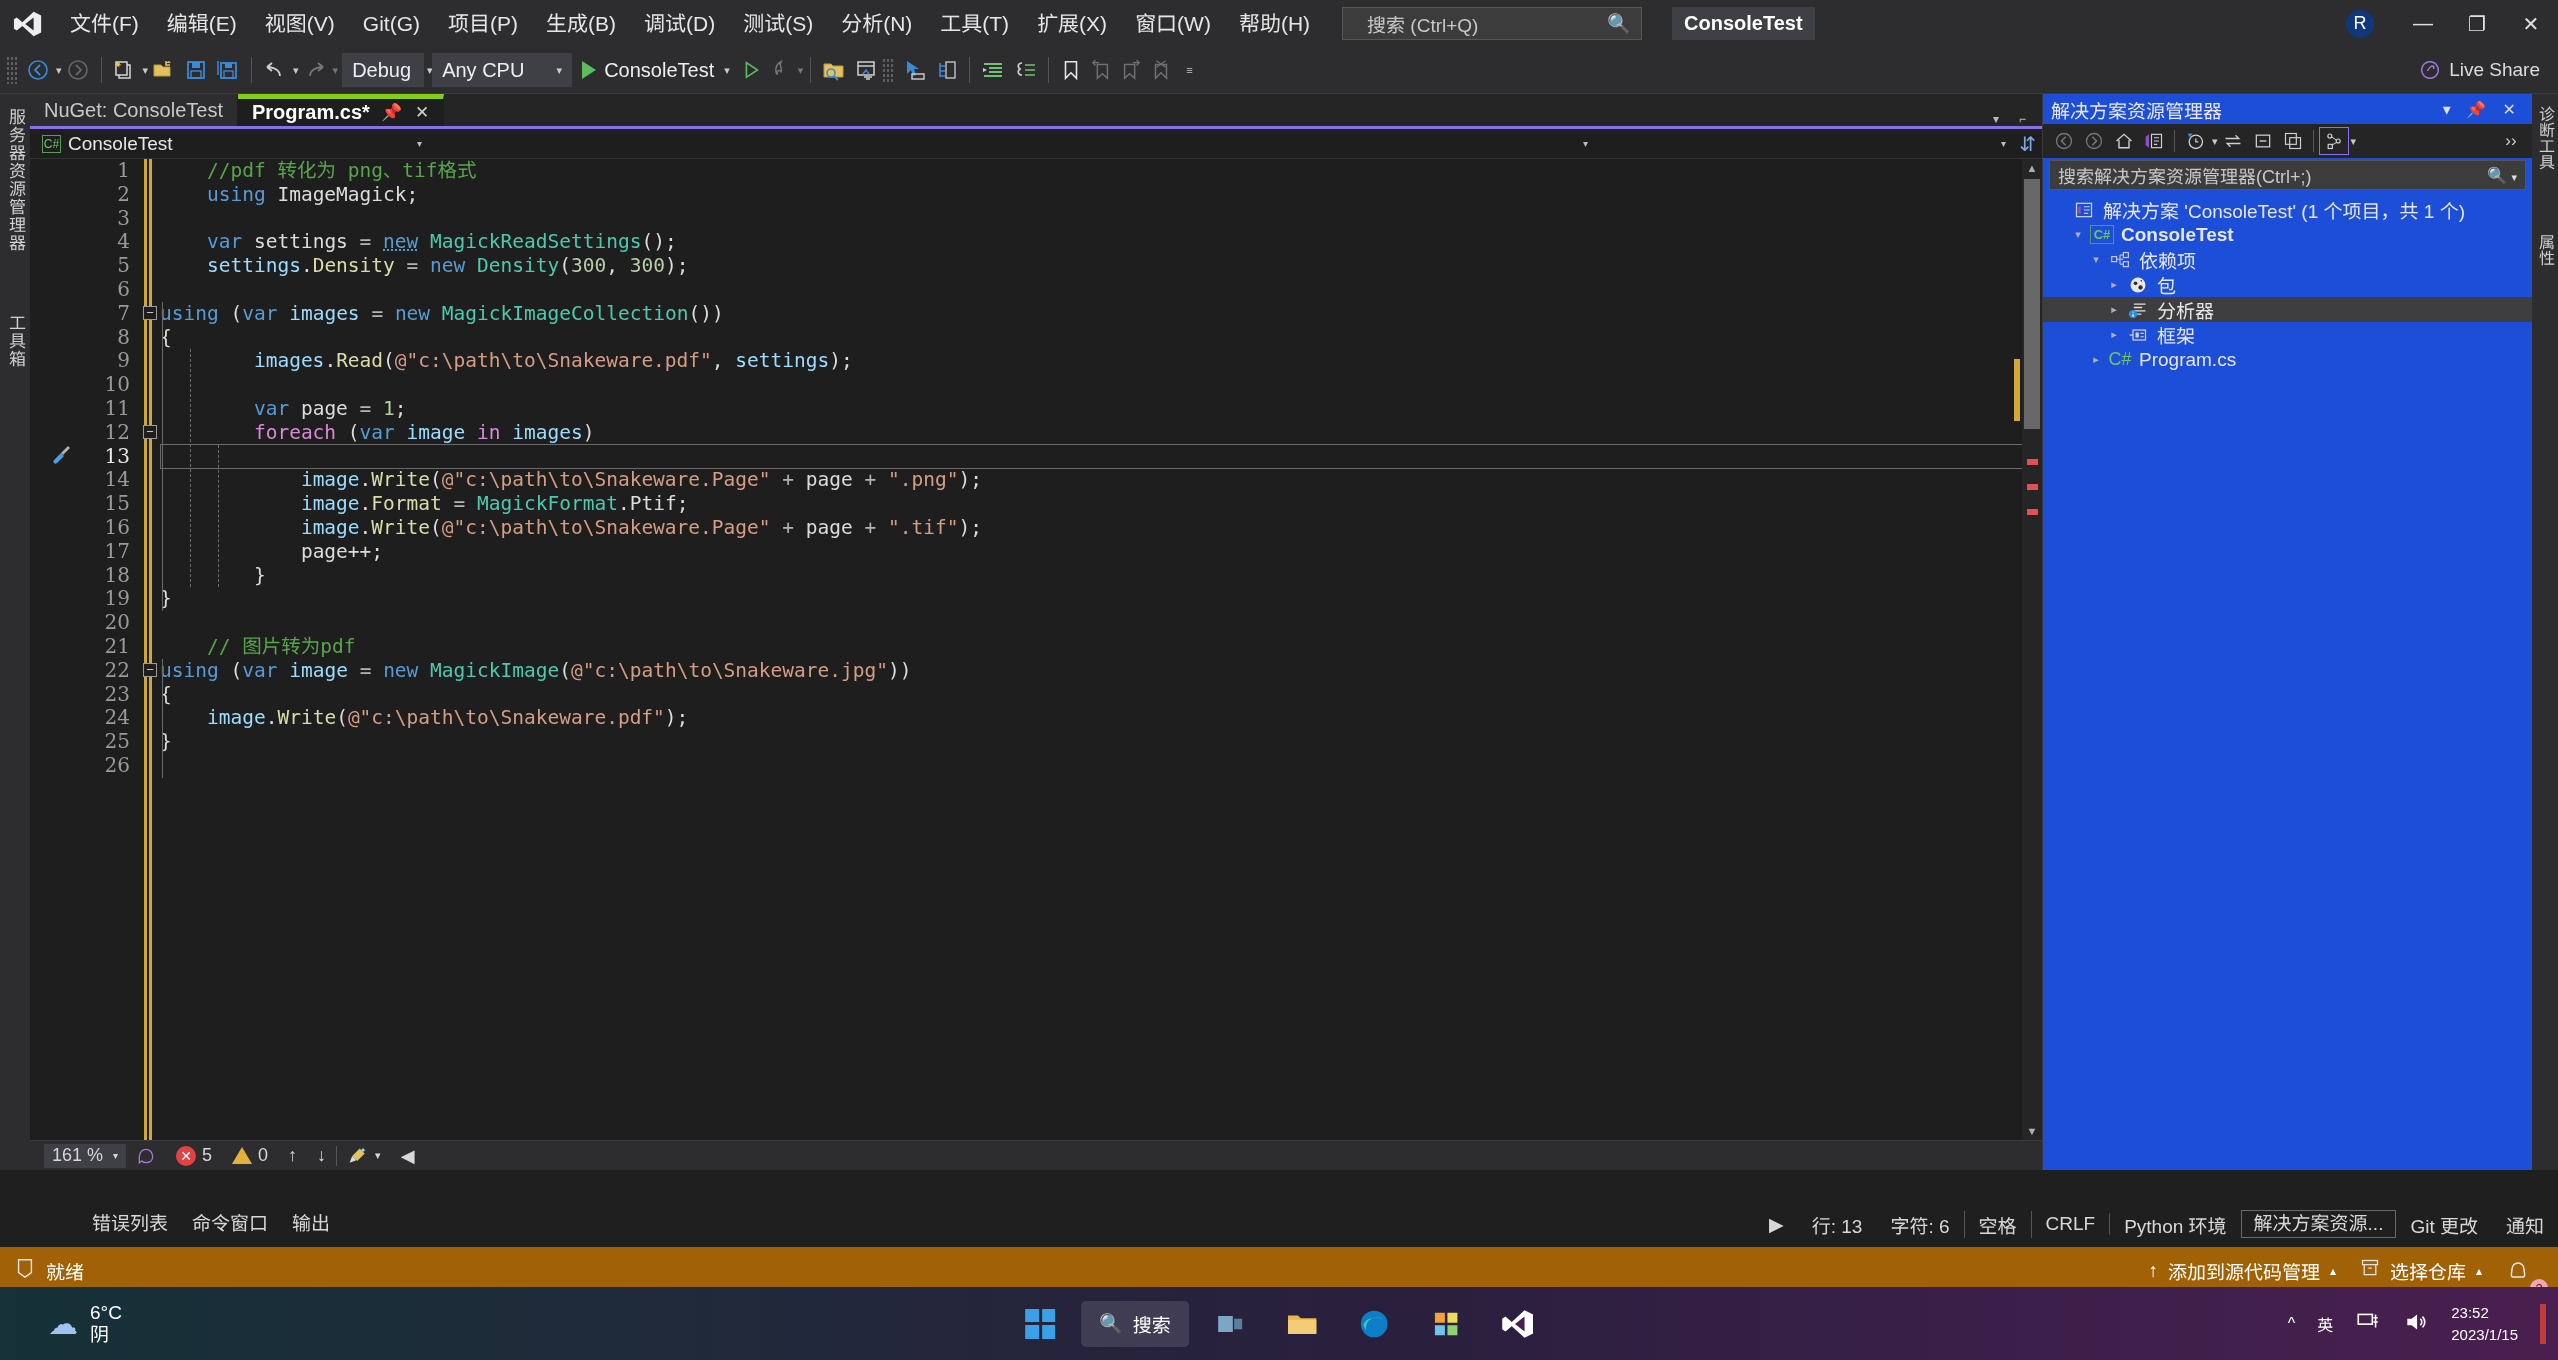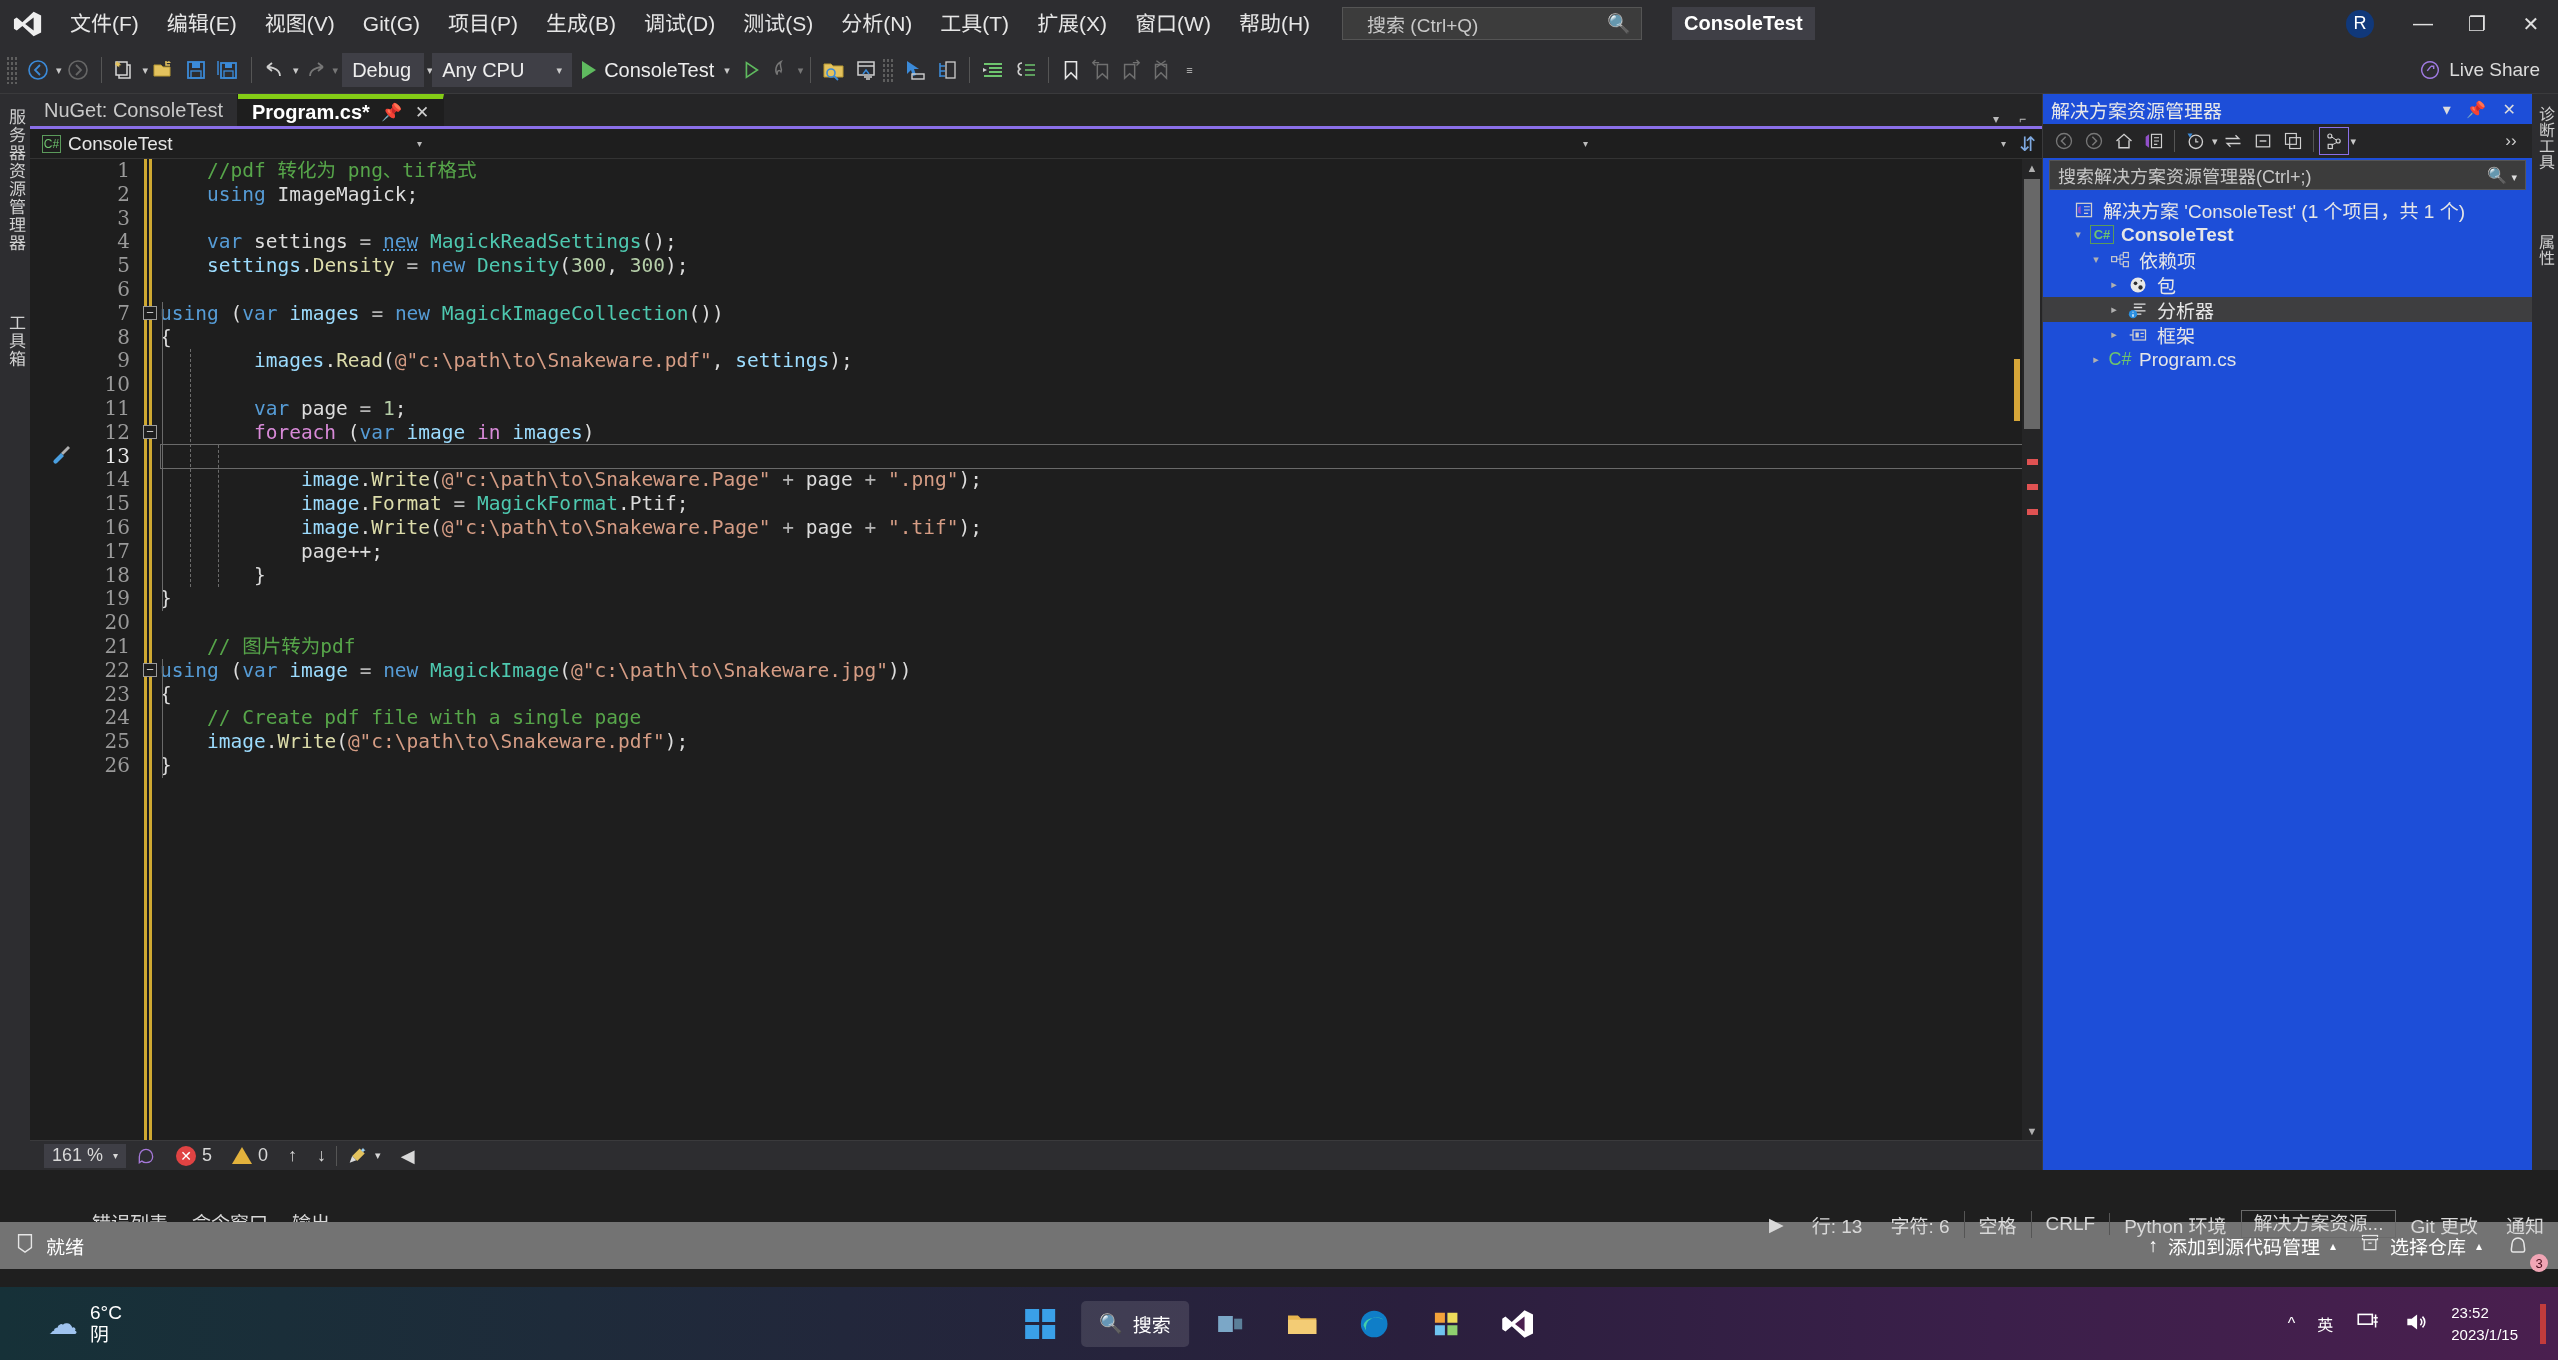--- a/index.html
+++ b/index.html
@@ -159,21 +159,21 @@
   .ticon { width:26px; display:flex; align-items:center; justify-content:center; flex:none; }
   .far-rail { width:26px; background:#2d2d30; flex:none; position:relative; }
   .far-rail .rt { position:absolute; left:3px; width:20px; color:#d0d0d0; font-size:16px;
     writing-mode:vertical-rl; line-height:20px; }
 
   
   .docktabs { position:absolute; left:0; right:0; bottom:120px; height:32px; background:#1f1f1f;
     display:flex; align-items:center; }
   .dtab { padding:0 12px; color:#d8d8d8; font-size:19px; height:32px; line-height:32px; }
 
-  .statusbar { position:absolute; left:0; right:0; bottom:91px; height:47px; background:#737373;
+  .statusbar { position:absolute; left:0; right:0; bottom:66px; height:47px; background:#a16207;
     display:flex; align-items:center; color:#fff; font-size:19px; }
   .sb-left { display:flex; align-items:center; padding-left:10px; }
   .sb-right { margin-left:auto; display:flex; align-items:center; padding-right:16px; }
   .sb-cell { display:flex; align-items:center; padding:0 12px; height:47px; }
   .notif-bell { position:relative; display:flex; align-items:center; }
   .bell-badge { position:absolute; right:-6px; bottom:-3px; width:18px; height:18px; border-radius:50%;
     background:#f1a5b5; color:#4a0d1c; font-size:13px; display:flex; align-items:center; justify-content:center; }
 
   
   .taskbar { position:absolute; left:0; right:0; bottom:0; height:73px;
@@ -499,21 +499,20 @@
               <div class="code-line"><span class="p">            </span><span class="id">image</span><span class="p">.</span><span class="m">Write</span><span class="p">(</span><span class="s">@"c:\path\to\Snakeware.Page"</span><span class="p"> </span><span class="op">+</span><span class="p"> page </span><span class="op">+</span><span class="p"> </span><span class="s">".png"</span><span class="p">);</span></div>
               <div class="code-line"><span class="p">            </span><span class="id">image</span><span class="p">.</span><span class="m">Format</span><span class="p"> </span><span class="op">=</span><span class="p"> </span><span class="t">MagickFormat</span><span class="p">.</span><span class="p">Ptif</span><span class="p">;</span></div>
               <div class="code-line"><span class="p">            </span><span class="id">image</span><span class="p">.</span><span class="m">Write</span><span class="p">(</span><span class="s">@"c:\path\to\Snakeware.Page"</span><span class="p"> </span><span class="op">+</span><span class="p"> page </span><span class="op">+</span><span class="p"> </span><span class="s">".tif"</span><span class="p">);</span></div>
               <div class="code-line"><span class="p">            </span><span class="p">page</span><span class="p">++;</span></div>
               <div class="code-line"><span class="p">        </span><span class="p">}</span></div>
               <div class="code-line"><span class="p"></span><span class="p">}</span></div>
               <div class="code-line"><span class="p">    </span></div>
               <div class="code-line"><span class="p">    </span><span class="c">// 图片转为pdf</span></div>
               <div class="code-line"><span class="p"></span><span class="k">using</span><span class="p"> (</span><span class="k">var</span><span class="p"> </span><span class="id">image</span><span class="p"> </span><span class="op">=</span><span class="p"> </span><span class="k">new</span><span class="p"> </span><span class="t">MagickImage</span><span class="p">(</span><span class="s">@"c:\path\to\Snakeware.jpg"</span><span class="p">))</span></div>
               <div class="code-line"><span class="p"></span><span class="p">{</span></div>
-              <div class="code-line"><span class="p">    </span><span class="c">// Create pdf file with a single page</span></div>
               <div class="code-line"><span class="p">    </span><span class="id">image</span><span class="p">.</span><span class="m">Write</span><span class="p">(</span><span class="s">@"c:\path\to\Snakeware.pdf"</span><span class="p">);</span></div>
               <div class="code-line"><span class="p"></span><span class="p">}</span></div>
             </div>
           <div id="structure-lines">
               <div class="curline-box" style="top: 284.6px;"></div>
               <div style="position: absolute; left: 2px; top: 142.8px; height: 309.4px; width: 0px; border-left: 1px solid rgb(106, 106, 106);"></div>
               <div style="position: absolute; left: 30px; top: 190.4px; height: 238px; width: 0px; border-left: 1px dashed rgb(107, 107, 107);"></div>
               <div style="position: absolute; left: 58px; top: 285.6px; height: 142.8px; width: 0px; border-left: 1px dashed rgb(107, 107, 107);"></div>
               <div style="position: absolute; left: 2px; top: 499.8px; height: 119px; width: 0px; border-left: 1px solid rgb(106, 106, 106);"></div>
             </div>

